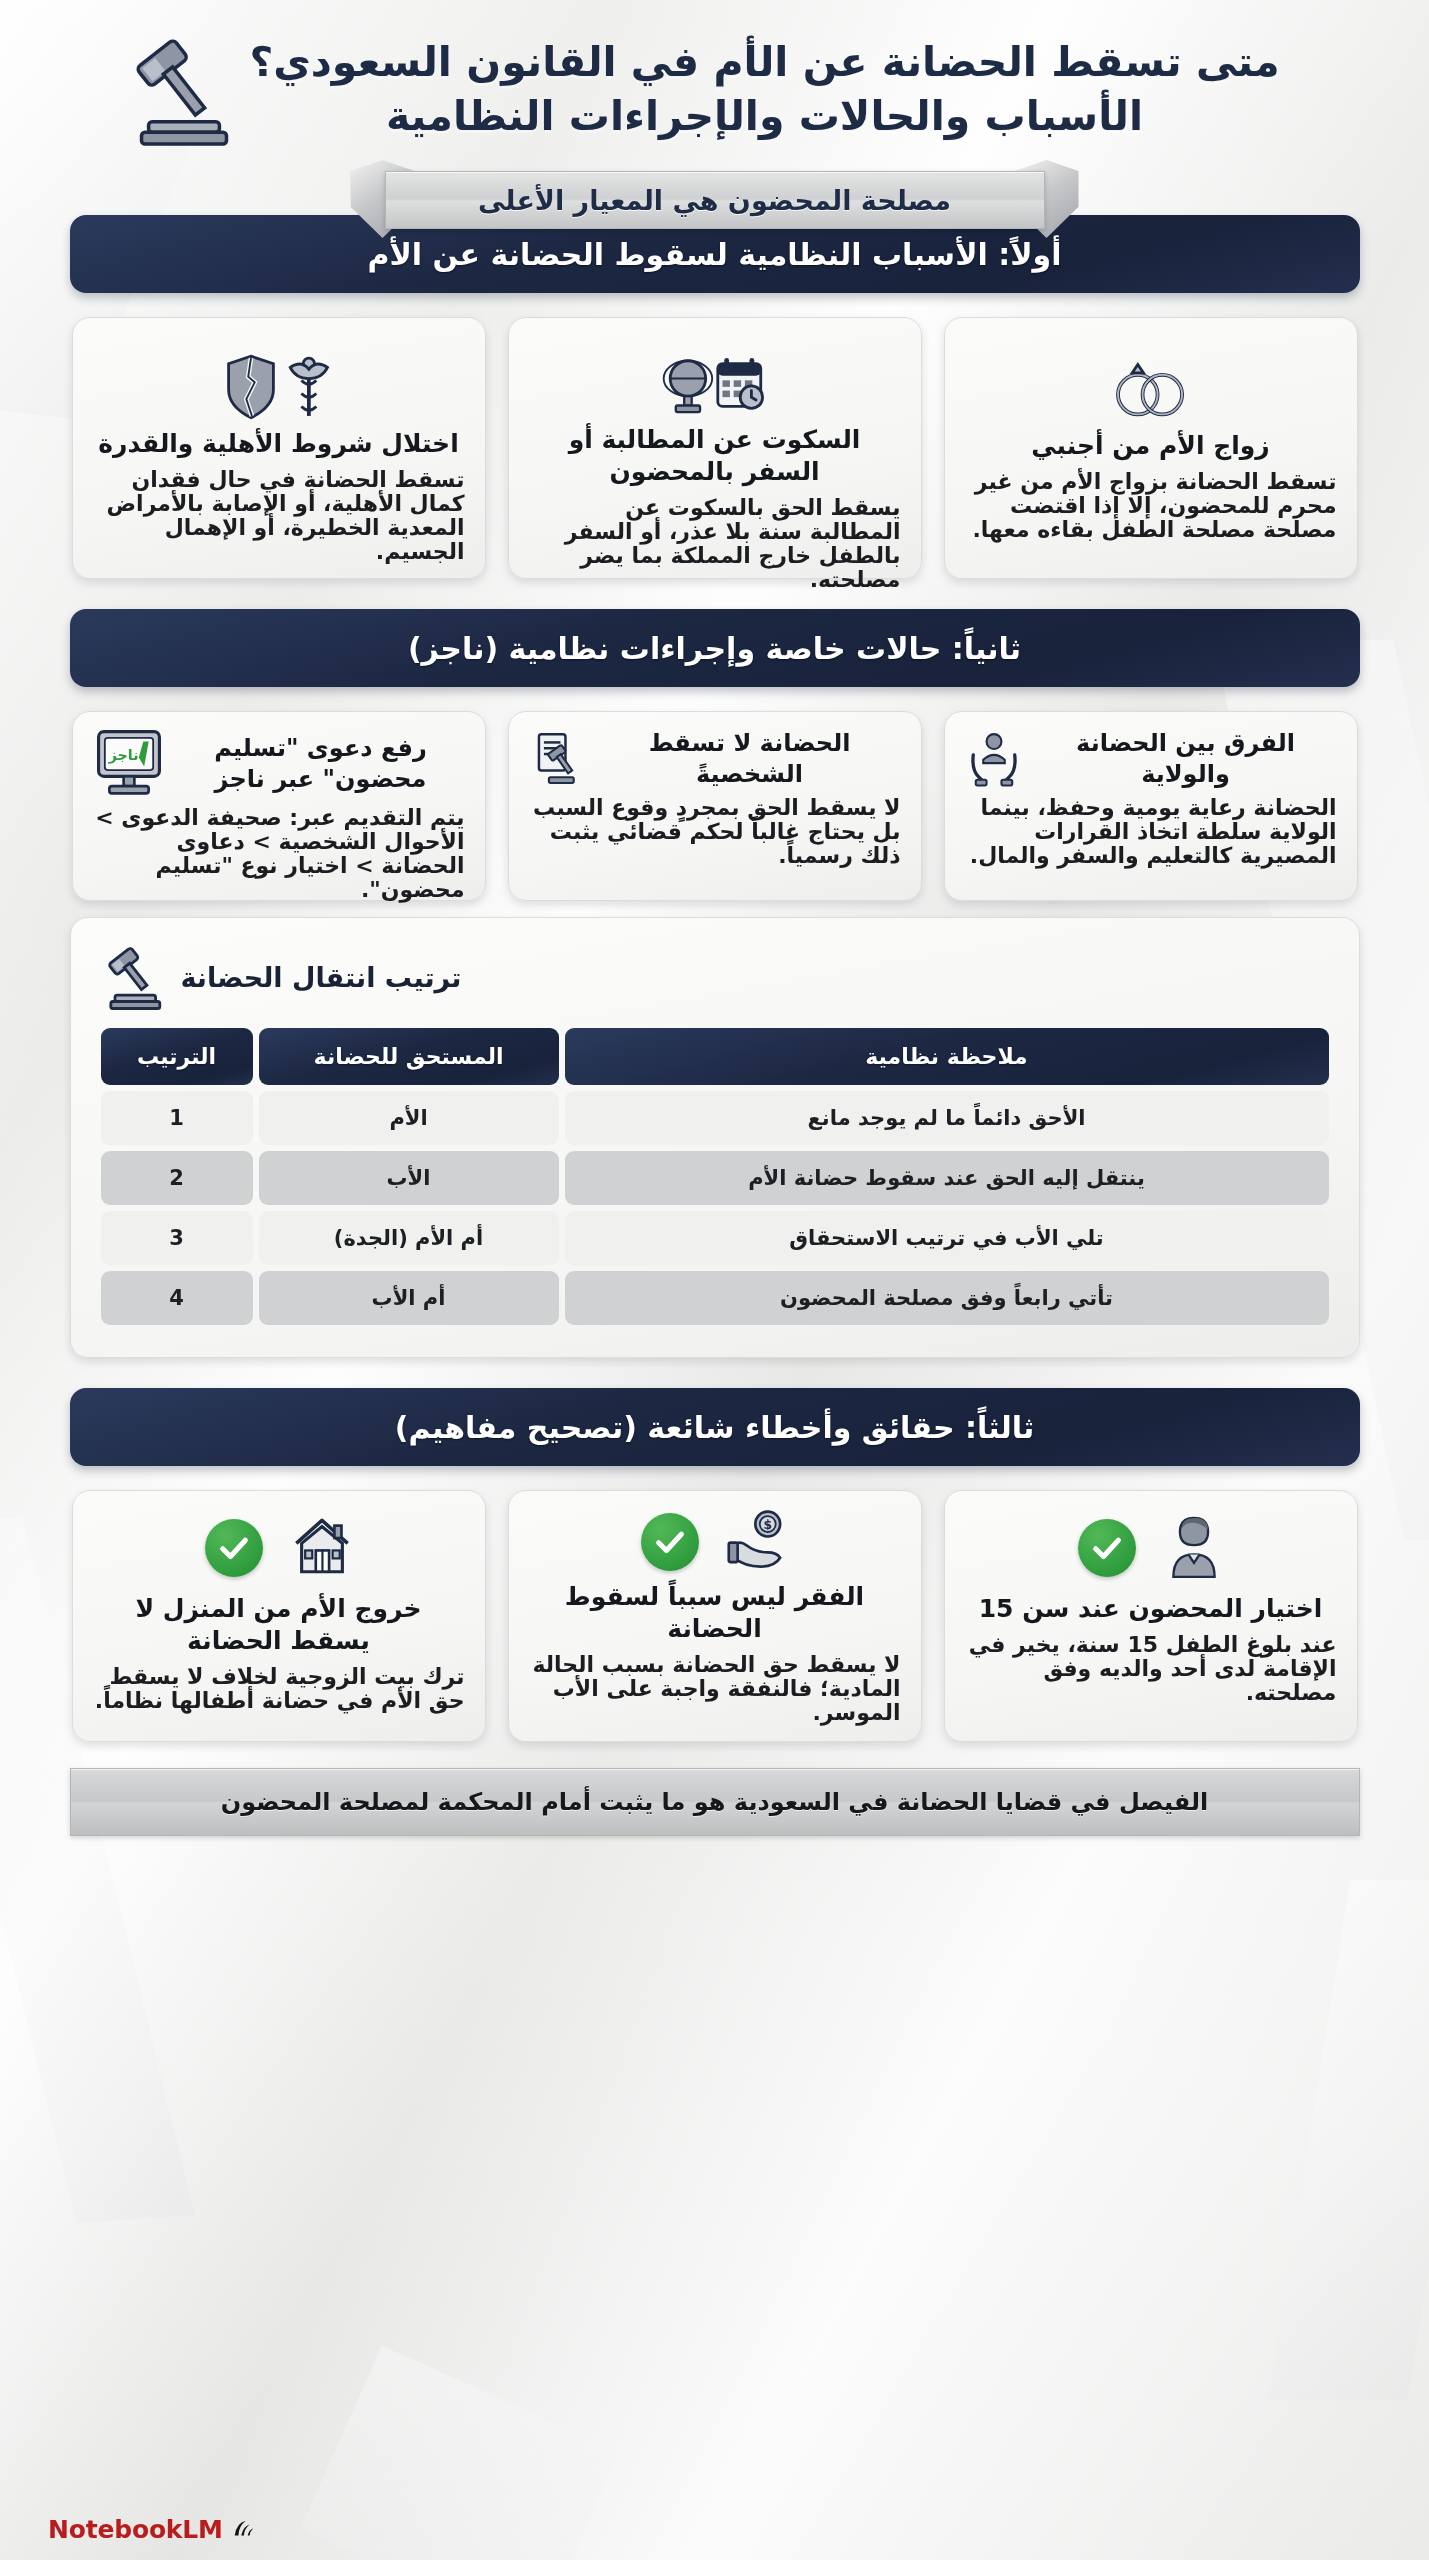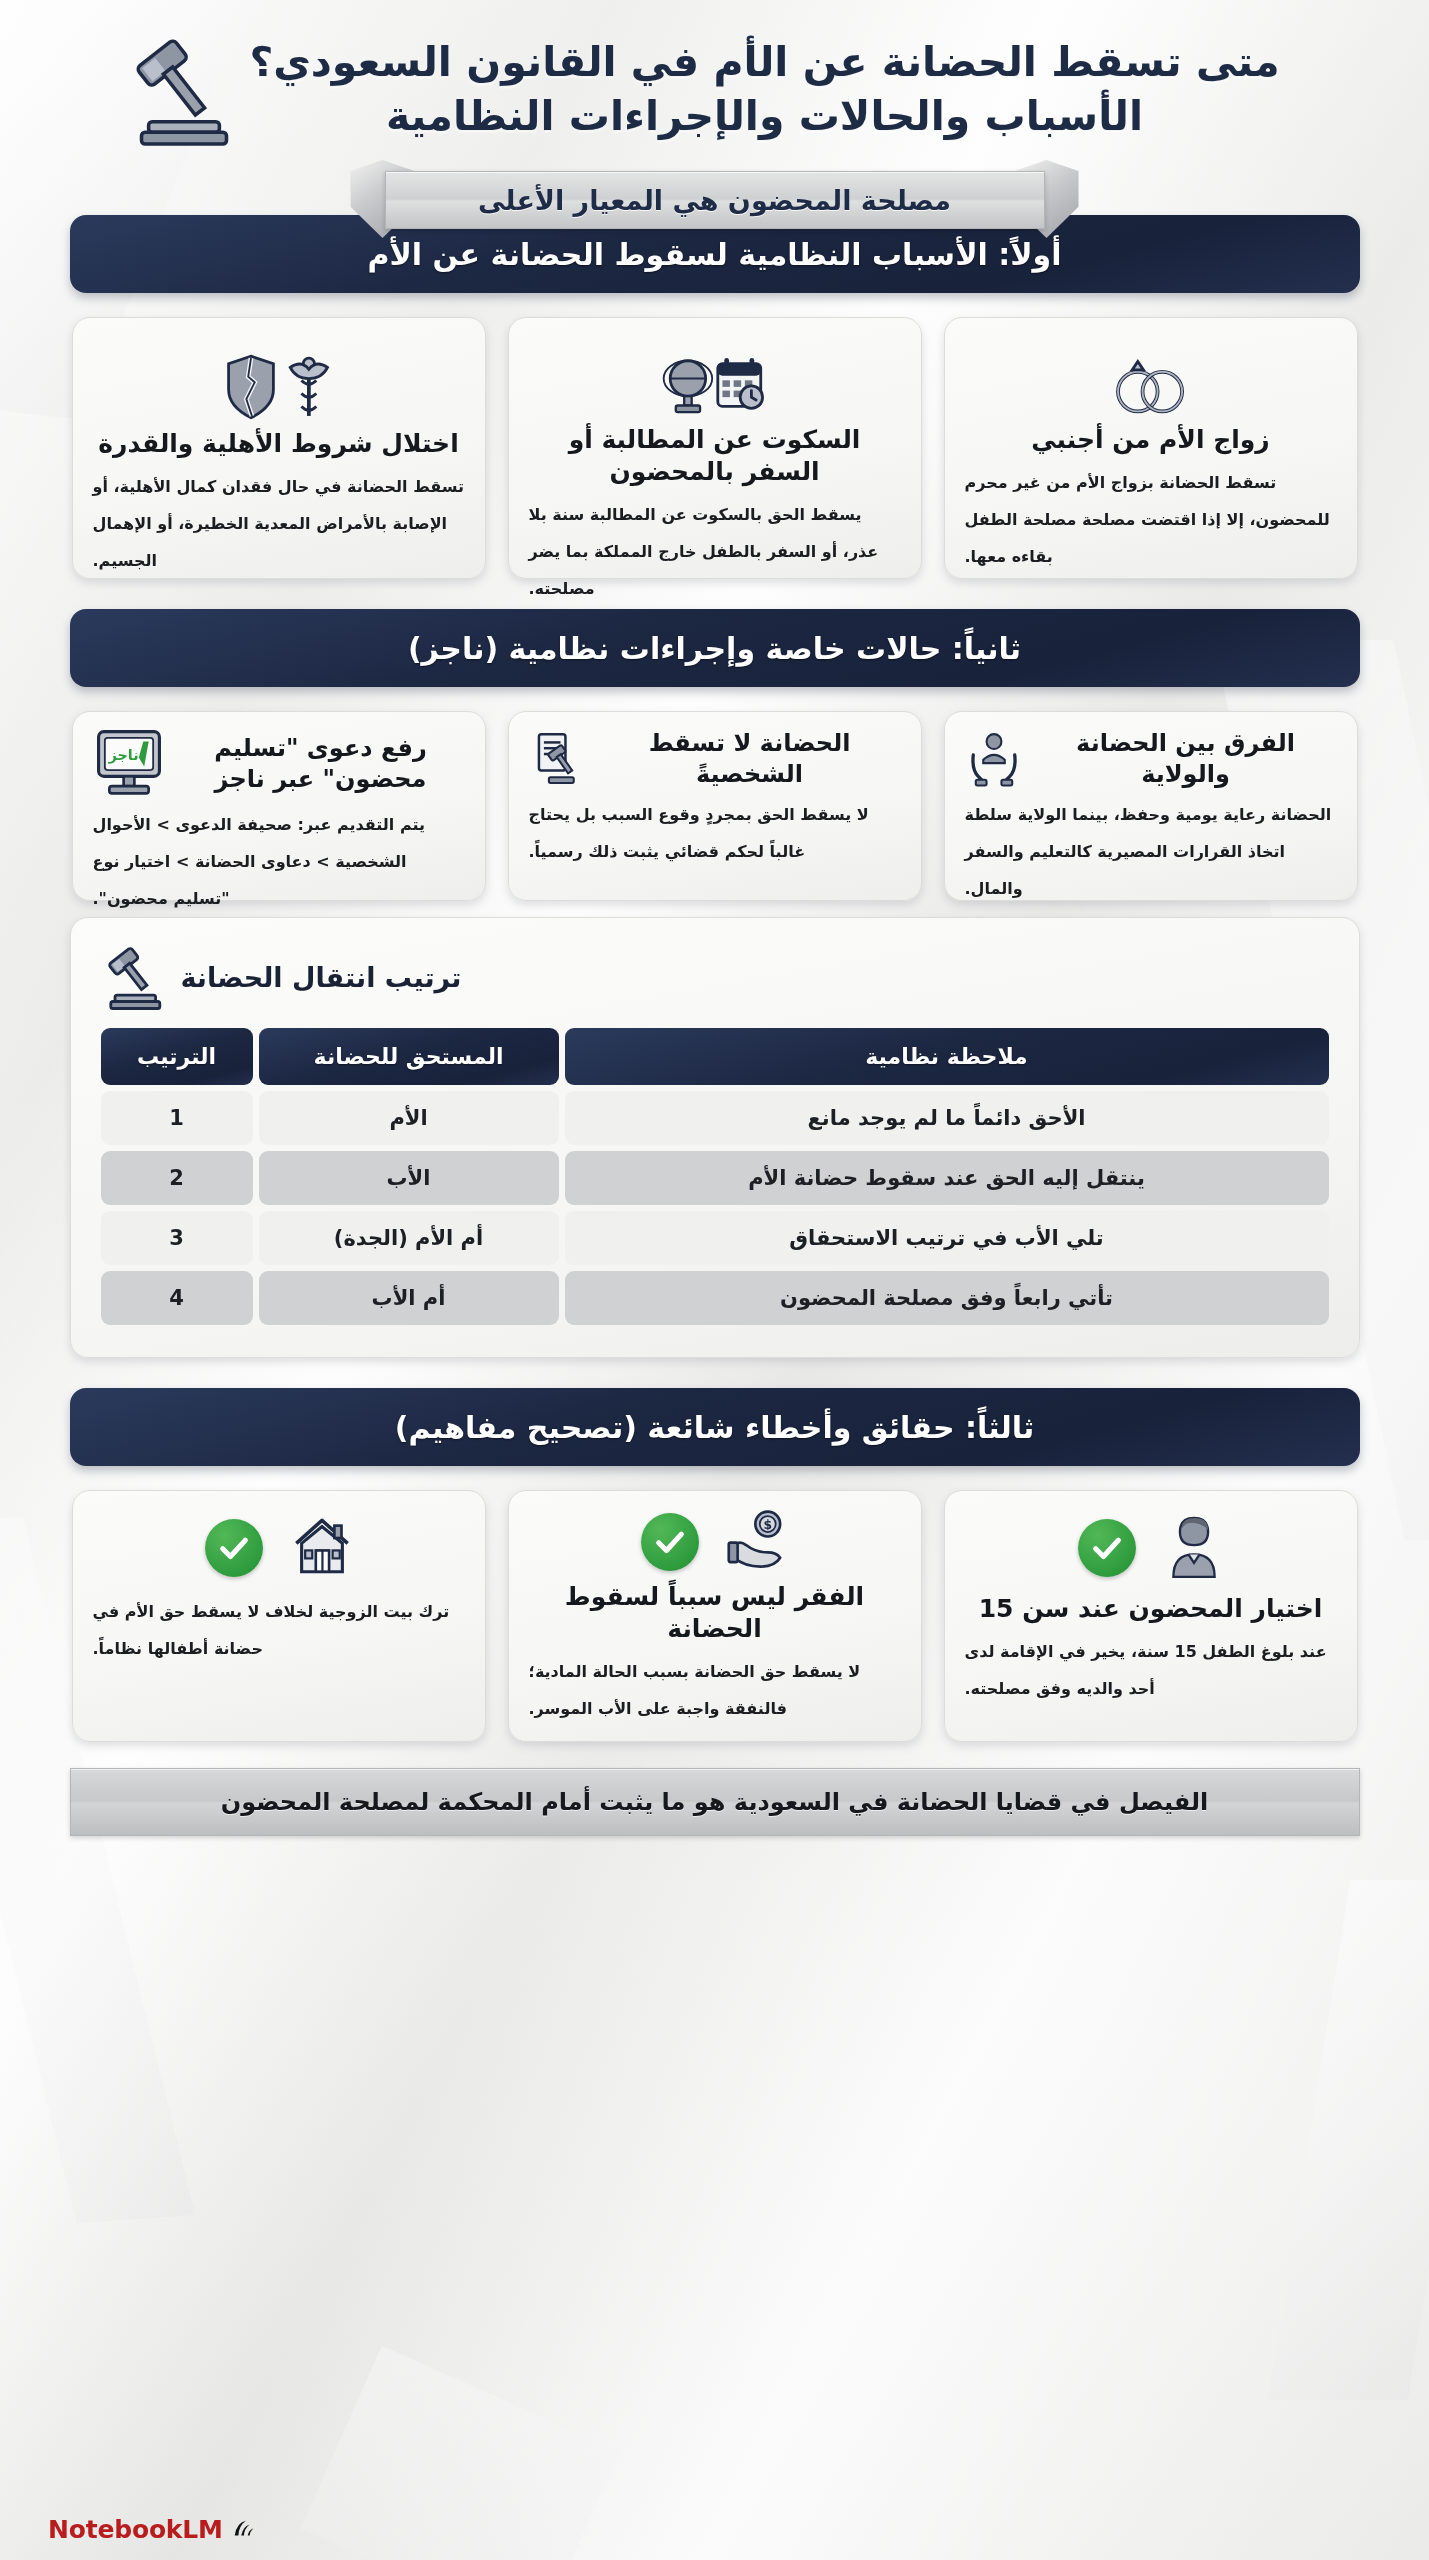--- a/index.html
+++ b/index.html
@@ -155,25 +155,25 @@
   }
   .card-title {
     font-size: 25px;
     font-weight: 700;
     color: #15181c;
     line-height: 32px;
     text-align: center;
     margin-bottom: 8px;
   }
   .card-body {
-    font-size: 16px;
+    font-size: 22px;
     font-weight: 700;
     color: #1b1d20;
-    line-height: 37px;
-    text-align: left;
+    line-height: 24px;
+    text-align: right;
   }
 
   
   .title-inline {
     display: flex;
     flex-direction: row-reverse;
     align-items: center;
     justify-content: center;
     gap: 12px;
     margin-bottom: 6px;
@@ -543,20 +543,21 @@
             <path d="M6 32 L35 6 L64 32" fill="none" stroke="#1f2b45" stroke-width="4" stroke-linejoin="round"></path>
             <path d="M12 32 L35 13 L58 32 V64 H12 Z" fill="#e9ebee" stroke="#1f2b45" stroke-width="3.5"></path>
             <rect x="49" y="12" width="8" height="14" fill="#9aa1ad" stroke="#1f2b45" stroke-width="3"></rect>
             <rect x="28" y="40" width="15" height="24" fill="#ffffff" stroke="#1f2b45" stroke-width="3"></rect>
             <line x1="35.5" y1="40" x2="35.5" y2="64" stroke="#1f2b45" stroke-width="2.5"></line>
             <rect x="16" y="40" width="8" height="9" fill="#b9c0cc" stroke="#1f2b45" stroke-width="2.5"></rect>
             <rect x="47" y="40" width="8" height="9" fill="#b9c0cc" stroke="#1f2b45" stroke-width="2.5"></rect>
           </svg>
         </span>
       </div>
+      <div class="card-title">خروج الأم من المنزل لا يسقط الحضانة</div>
       <div class="card-body">ترك بيت الزوجية لخلاف لا يسقط حق الأم في حضانة أطفالها نظاماً.</div>
     </div>
   </div>
 
   <div class="footer-bar">
     <span class="ft">الفيصل في قضايا الحضانة في السعودية هو ما يثبت أمام المحكمة لمصلحة المحضون</span>
   </div>
 </div>
 
 <div class="brand">

